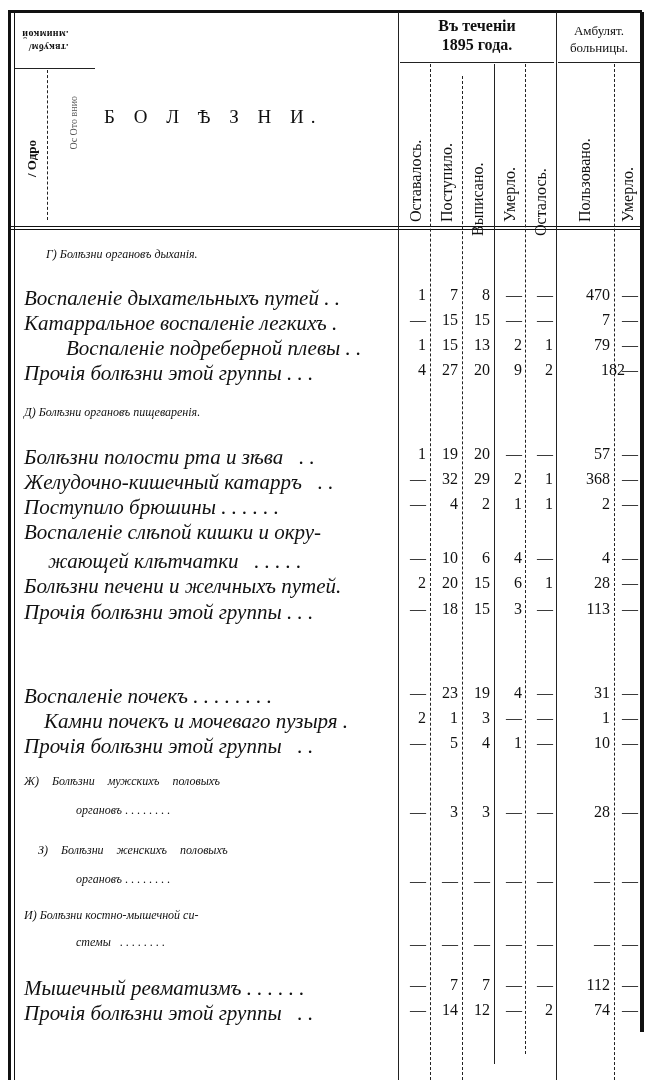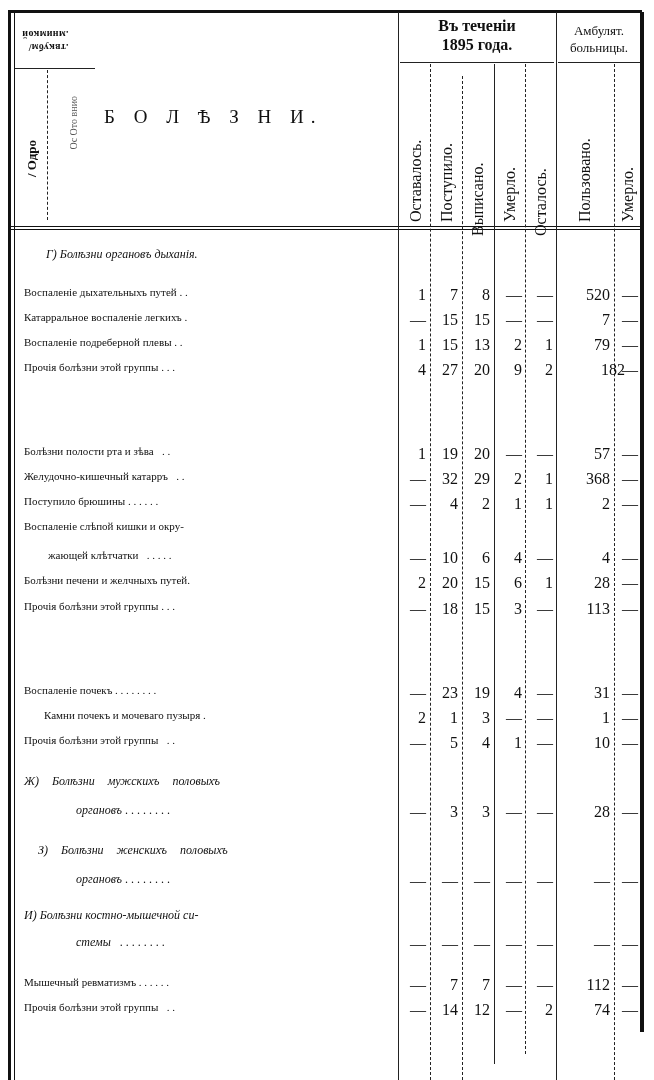--- a/index.html
+++ b/index.html
@@ -22,21 +22,21 @@
   .rot-label { position: absolute; writing-mode: vertical-rl; transform: rotate(180deg);
                font-size: 13px; white-space: nowrap; }
   .title { position: absolute; left: 104px; top: 106px; font-size: 19px; letter-spacing: 7px; }
 
   .grp-head { position: absolute; text-align: center; font-size: 16px; line-height: 19px; }
   .grp-head.small { font-size: 13px; line-height: 17px; }
   .col-head { position: absolute; top: 82px; height: 140px; writing-mode: vertical-rl;
               transform: rotate(180deg); font-size: 16px; text-align: left; display: flex; align-items: center; }
 
   .section-title { position: absolute; left: 24px; font-size: 12px; font-style: italic; }
-  .row-label { position: absolute; left: 24px; font-size: 11px; white-space: nowrap; }
+  .row-label { position: absolute; left: 24px; font-size: 21px; white-space: nowrap; font-style: italic; }
   .row-label.indent { left: 48px; }
   .cell { position: absolute; font-size: 16px; text-align: right; }
 </style>
 </head>
 <body>
 
 <div class="page">
 
   <div class="border-top"></div>
   <div class="border-left-outer"></div>
@@ -85,57 +85,58 @@
 
   <div class="section-title" style="left:46px;top:247px;">Г) Болѣзни органовъ дыханія.</div>
 
   <div>
     <div class="row-label" style="top:286px;"><span>Воспаленіе дыхательныхъ путей</span> <span>. .</span></div>
     <div class="cell" style="left:400px;width:26px;top:286px;">1</div>
     <div class="cell" style="left:432px;width:26px;top:286px;">7</div>
     <div class="cell" style="left:464px;width:26px;top:286px;">8</div>
     <div class="cell" style="left:496px;width:26px;top:286px;">—</div>
     <div class="cell" style="left:527px;width:26px;top:286px;">—</div>
-    <div class="cell" style="left:558px;width:52px;top:286px;">520</div>
+    <div class="cell" style="left:558px;width:52px;top:286px;">470</div>
     <div class="cell" style="left:616px;width:22px;top:286px;">—</div>
   </div>
 
   <div>
     <div class="row-label" style="top:311px;"><span>Катарральное воспаленіе легкихъ</span> <span>.</span></div>
     <div class="cell" style="left:400px;width:26px;top:311px;">—</div>
     <div class="cell" style="left:432px;width:26px;top:311px;">15</div>
     <div class="cell" style="left:464px;width:26px;top:311px;">15</div>
     <div class="cell" style="left:496px;width:26px;top:311px;">—</div>
     <div class="cell" style="left:527px;width:26px;top:311px;">—</div>
     <div class="cell" style="left:558px;width:52px;top:311px;">7</div>
     <div class="cell" style="left:616px;width:22px;top:311px;">—</div>
   </div>
 
   <div>
-    <div class="row-label" style="top:336px;"><span>Воспаленіе подреберной плевы</span> <span>. .</span></div>
+    <div class="row-label" style="top:336px;margin-left:42px;"><span>Воспаленіе подреберной плевы</span> <span>. .</span></div>
     <div class="cell" style="left:400px;width:26px;top:336px;">1</div>
     <div class="cell" style="left:432px;width:26px;top:336px;">15</div>
     <div class="cell" style="left:464px;width:26px;top:336px;">13</div>
     <div class="cell" style="left:496px;width:26px;top:336px;">2</div>
     <div class="cell" style="left:527px;width:26px;top:336px;">1</div>
     <div class="cell" style="left:558px;width:52px;top:336px;">79</div>
     <div class="cell" style="left:616px;width:22px;top:336px;">—</div>
   </div>
 
   <div>
     <div class="row-label" style="top:361px;"><span>Прочія болѣзни этой группы</span> <span>. . .</span></div>
     <div class="cell" style="left:400px;width:26px;top:361px;">4</div>
     <div class="cell" style="left:432px;width:26px;top:361px;">27</div>
     <div class="cell" style="left:464px;width:26px;top:361px;">20</div>
     <div class="cell" style="left:496px;width:26px;top:361px;">9</div>
     <div class="cell" style="left:527px;width:26px;top:361px;">2</div>
     <div class="cell" style="left:558px;width:52px;top:361px;padding-left:15px;">182</div>
     <div class="cell" style="left:616px;width:22px;top:361px;">—</div>
   </div>
 
+  <div class="section-title" style="top:405px;">Д) Болѣзни органовъ пищеваренія.</div>
 
   <div>
     <div class="row-label" style="top:445px;"><span>Болѣзни полости рта и зѣва</span> &nbsp; <span>. .</span></div>
     <div class="cell" style="left:400px;width:26px;top:445px;">1</div>
     <div class="cell" style="left:432px;width:26px;top:445px;">19</div>
     <div class="cell" style="left:464px;width:26px;top:445px;">20</div>
     <div class="cell" style="left:496px;width:26px;top:445px;">—</div>
     <div class="cell" style="left:527px;width:26px;top:445px;">—</div>
     <div class="cell" style="left:558px;width:52px;top:445px;">57</div>
     <div class="cell" style="left:616px;width:22px;top:445px;">—</div>

